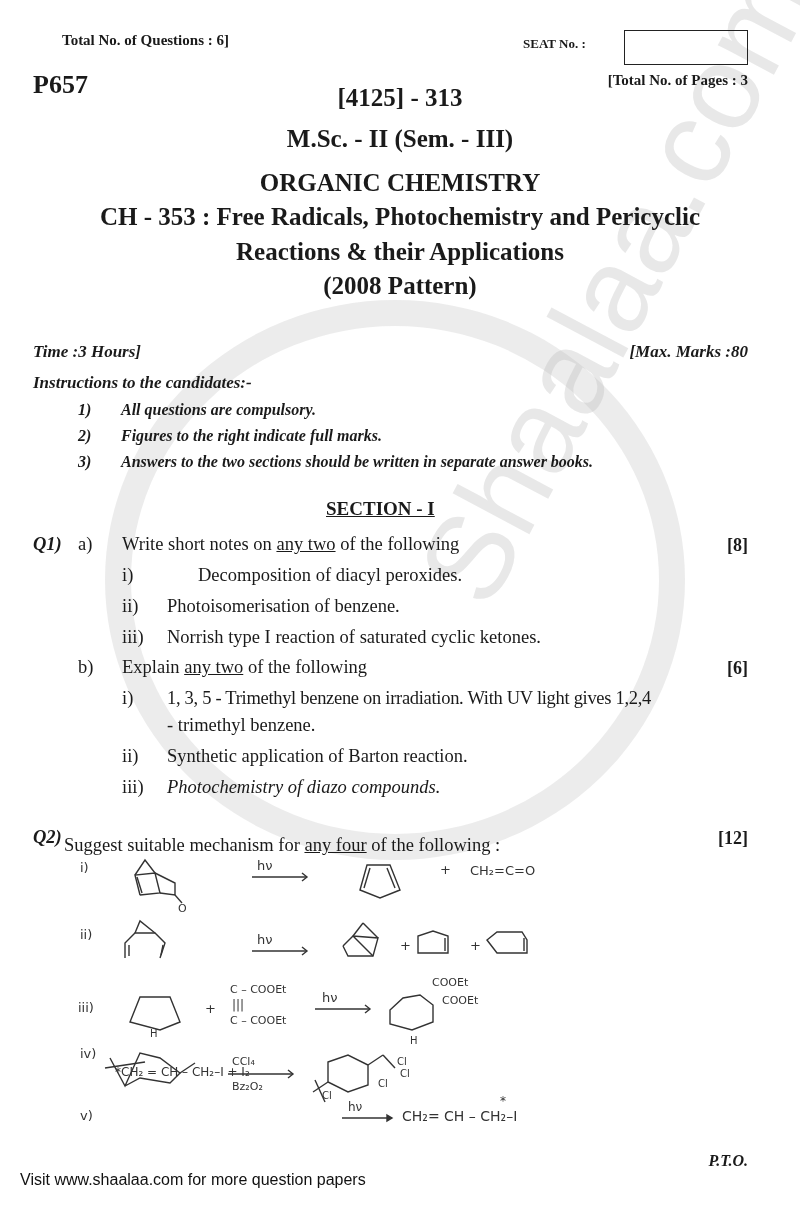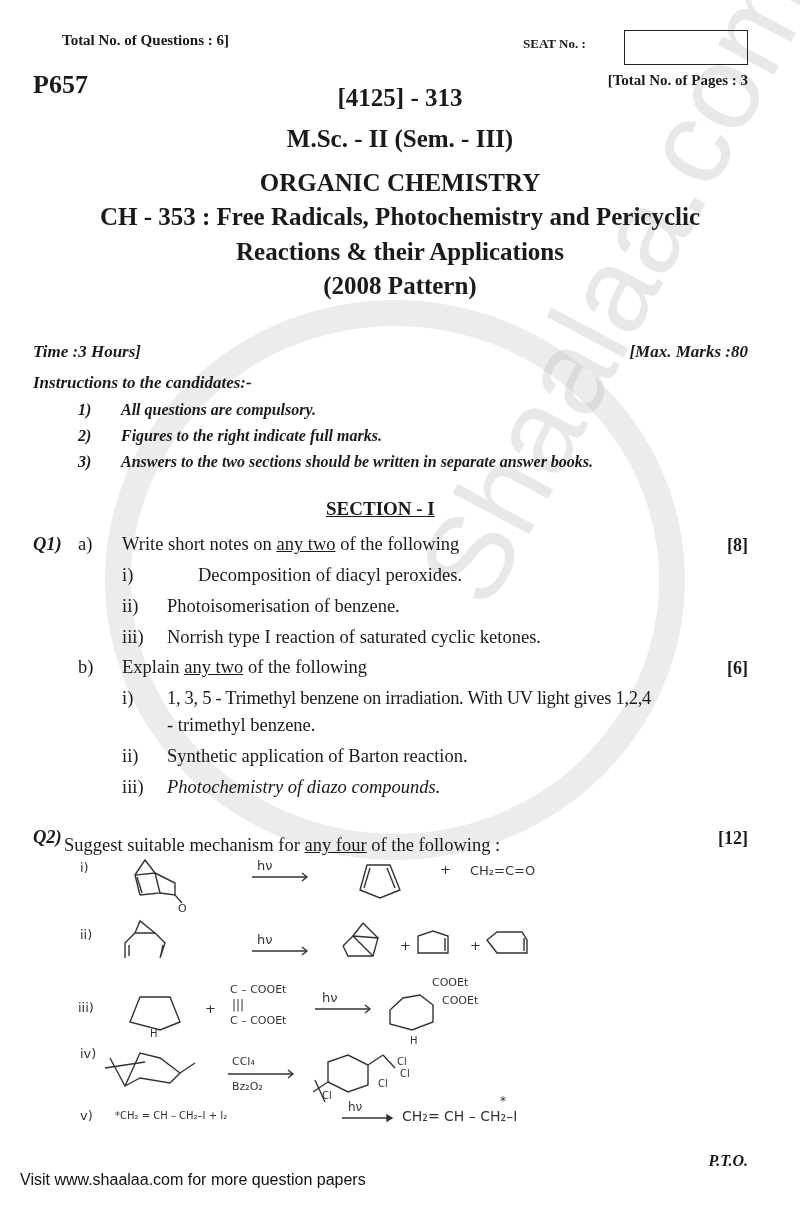--- a/index.html
+++ b/index.html
@@ -173,21 +173,21 @@
     <line x1="80" y1="5" x2="92" y2="18"></line>
   <line x1="25" y1="32" x2="10" y2="42"></line>
     <line x1="12" y1="30" x2="22" y2="52"></line>
 </svg>
 <div class="abs hand" style="left:397px; top:1056px; font-size:10px;">Cl</div>
 <div class="abs hand" style="left:400px; top:1068px; font-size:10px;">Cl</div>
 <div class="abs hand" style="left:378px; top:1078px; font-size:10px;">Cl</div>
 <div class="abs hand" style="left:322px; top:1090px; font-size:10px;">Cl</div>
 
 <div class="abs hand" style="left:80px; top:1108px;">v)</div>
-<div class="abs hand" style="left:115px; top:1110px; font-size:10px;">*CH₂ = CH – CH₂–I  +  I₂</div>
+<div class="abs hand" style="left:115px; top:1065px; font-size:12px;">*CH₂ = CH – CH₂–I  +  I₂</div>
 <div class="abs hand" style="left:348px; top:1100px; font-size:12px;">hν</div>
 <svg class="abs" style="left:342px; top:1113px;" width="55" height="10">
     <line x1="0" y1="5" x2="50" y2="5"></line>
     <polygon points="45,2 50,5 45,8" style="fill:#333"></polygon>
   </svg>
 <div class="abs hand" style="left:402px; top:1108px; font-size:14px;">CH₂= CH – CH₂–I</div>
 <div class="abs hand" style="left:500px; top:1094px; font-size:12px;">*</div>
 
 <div class="abs bold ital" style="right:52px; top:1152px; font-size:16px;">P.T.O.</div>
 <div class="footer">Visit www.shaalaa.com for more question papers</div>

